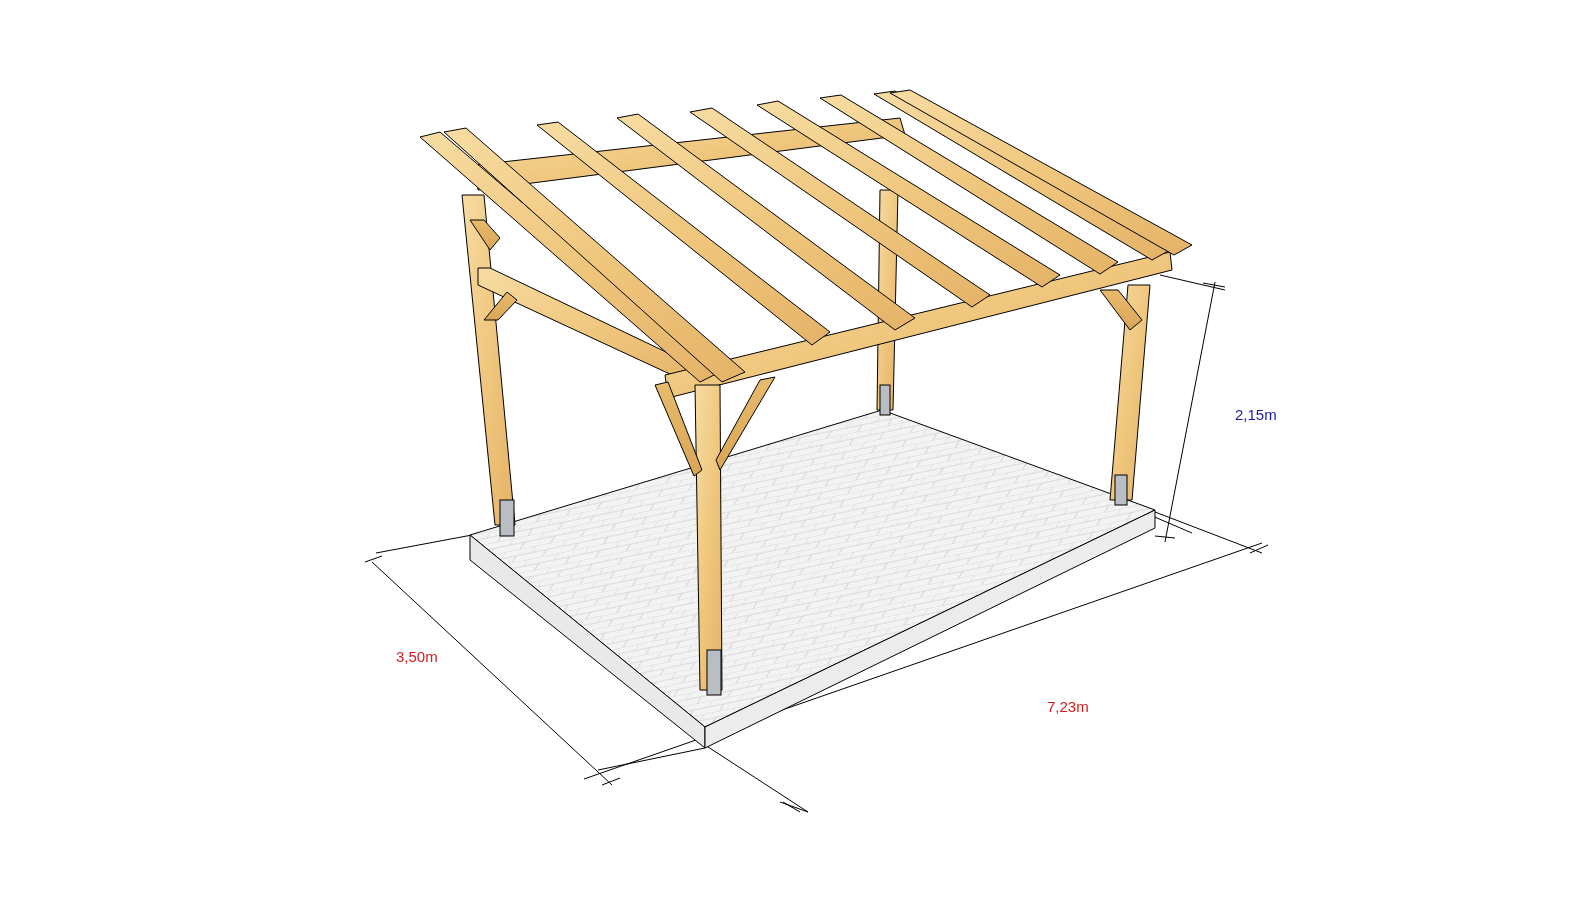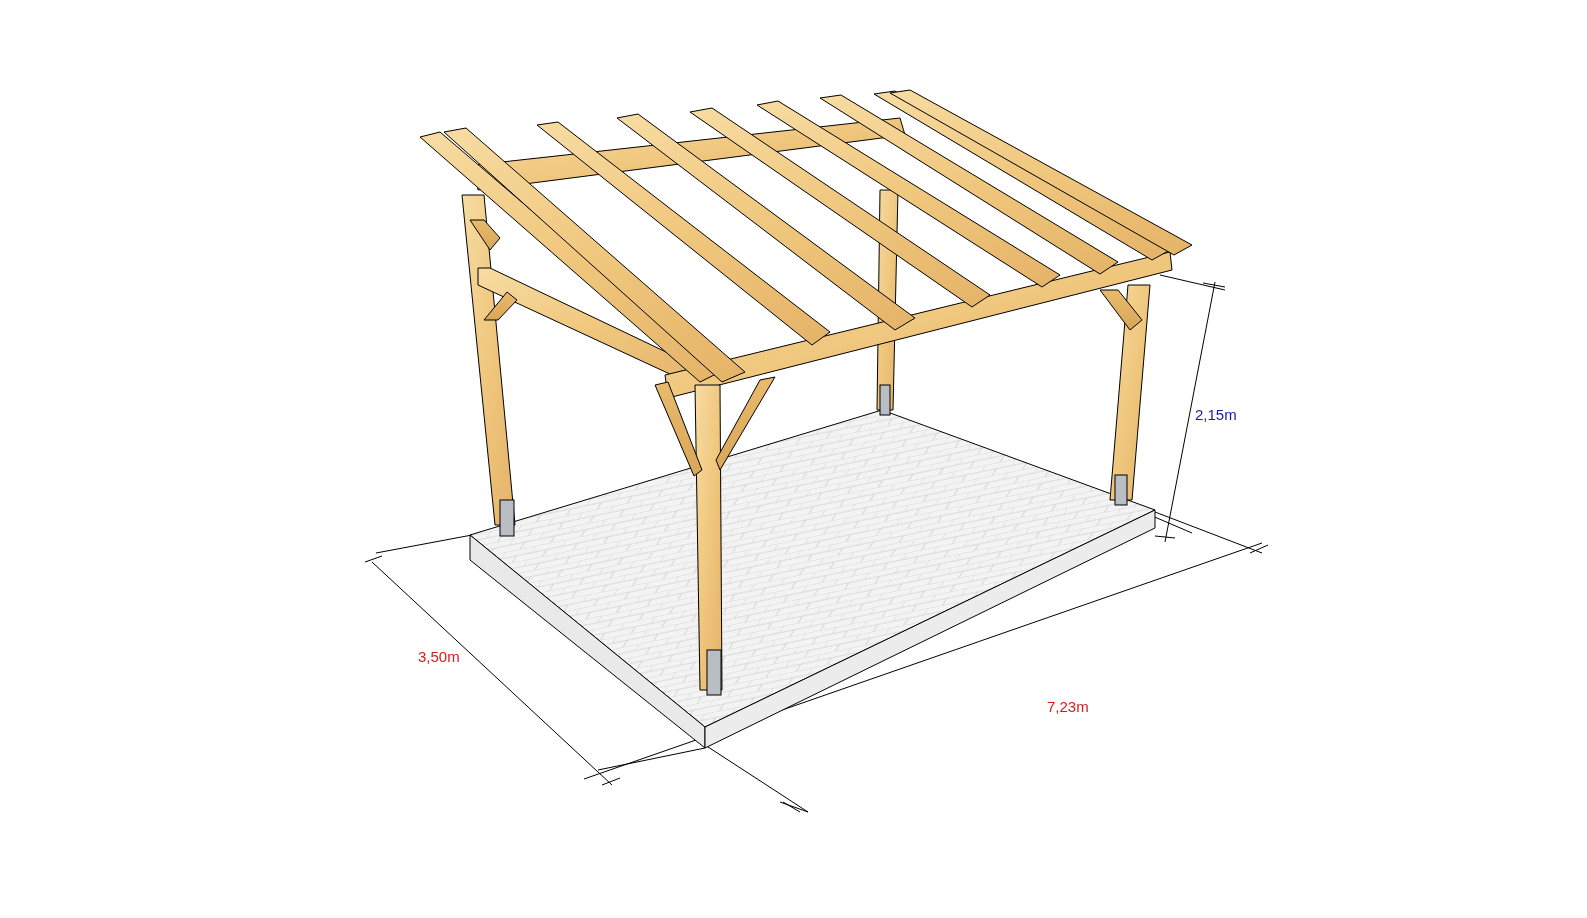--- a/index.html
+++ b/index.html
@@ -1,20 +1,20 @@
 <!DOCTYPE html>
 <html><head>
 <meta charset="utf-8">
 <style>
   html,body{margin:0;padding:0;background:#ffffff;}
   body{width:1587px;height:918px;overflow:hidden;position:relative;font-family:"Liberation Sans",sans-serif;}
   #stage{position:absolute;left:0;top:0;width:1587px;height:918px;}
   .dim-label{position:absolute;font-family:"Liberation Sans",sans-serif;font-size:15px;}
   .lbl-red{color:#d61c1c;}
-  .lbl-blue{color:#1a1aa8;}
+  .lbl-blue{color:#1a1aa8;margin-left:40px;}
 </style>
 </head>
 <body>
 
 <div id="stage">
 <svg width="1587" height="918" viewBox="0 0 1587 918" xmlns="http://www.w3.org/2000/svg">
   <defs>
     <linearGradient id="wood" x1="0" y1="0" x2="1" y2="1">
       <stop offset="0" stop-color="#f7dca2"></stop>
       <stop offset="0.5" stop-color="#f0c77e"></stop>
@@ -106,16 +106,16 @@
   <g stroke="#000" stroke-width="1">
     <line x1="365" y1="562" x2="382" y2="556"></line>
     <line x1="602" y1="785" x2="620" y2="778"></line>
     <line x1="783" y1="802" x2="800" y2="812"></line>
     <line x1="1250" y1="553" x2="1268" y2="545"></line>
     <line x1="1203" y1="283" x2="1225" y2="287"></line>
     <line x1="1155" y1="536" x2="1175" y2="538"></line>
   </g>
 </svg>
 
-<div class="dim-label lbl-red" style="left:418px;top:648px;text-align:right;">3,50m</div>
+<div class="dim-label lbl-red" style="left:396px;top:648px;text-align:right;">3,50m</div>
 <div class="dim-label lbl-red" style="left:1047px;top:698px;">7,23m</div>
 <div class="dim-label lbl-blue" style="left:1195px;top:406px;">2,15m</div>
 </div>
 
 </body></html>

